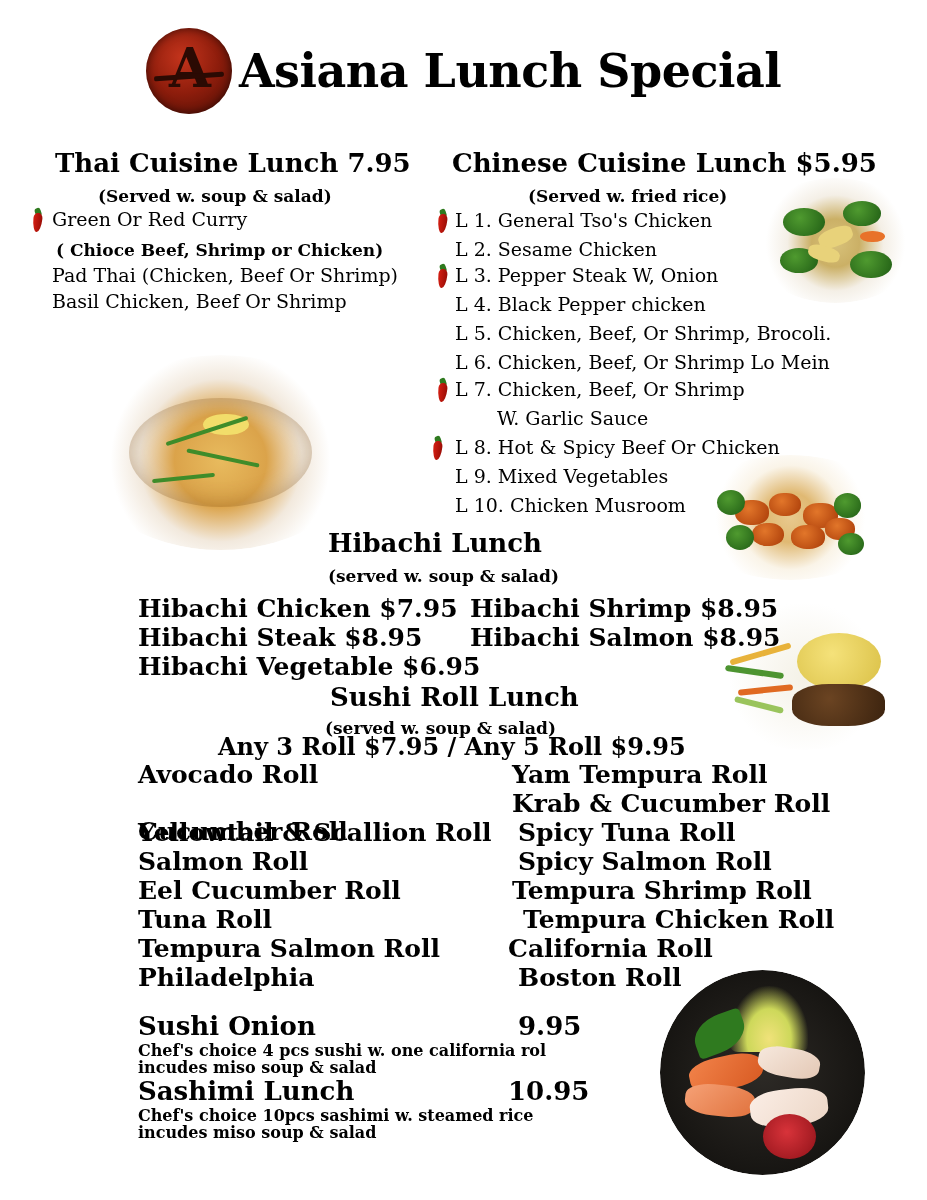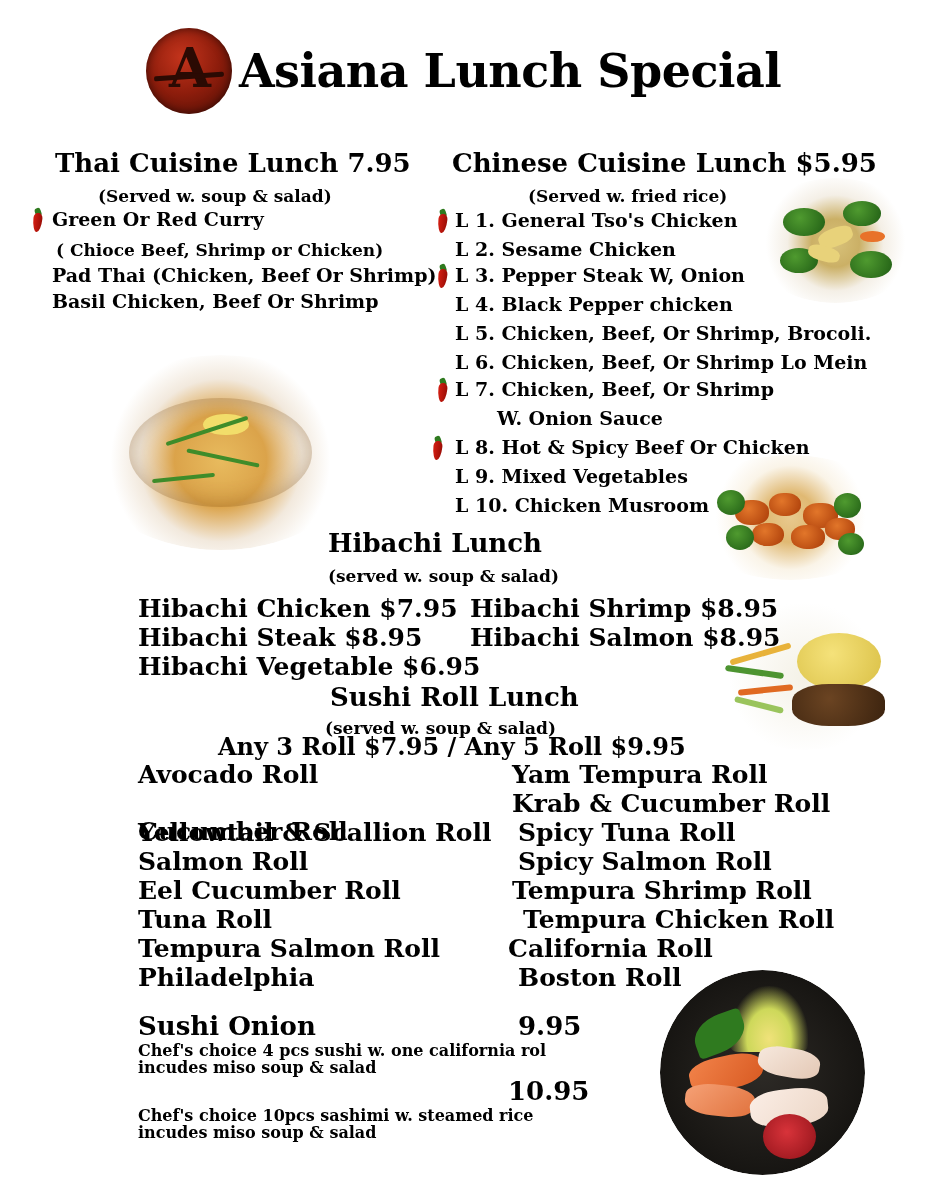--- a/index.html
+++ b/index.html
@@ -84,21 +84,21 @@
   }
   .sec-sub {
     font-size: 17px;
     font-weight: bold;
     white-space: nowrap;
   }
 
   
   .line {
     font-size: 19px;
-    font-weight: bold;
+    font-weight: normal;
     white-space: nowrap;
     line-height: 1.0;
   }
   .line-sm {
     font-size: 17px;
     font-weight: bold;
     white-space: nowrap;
   }
   .chili {
     position: absolute;
@@ -387,21 +387,21 @@
 
   <div class="abs line" style="left:455px; top:295px;">L 4. Black Pepper chicken</div>
   <div class="abs line" style="left:455px; top:324px;">L 5. Chicken, Beef,  Or Shrimp, Brocoli.</div>
   <div class="abs line" style="left:455px; top:353px;">L 6. Chicken, Beef, Or Shrimp Lo Mein</div>
 
   <div class="chili" style="left:437px; top:378px;">
     <span class="stem"></span>
       <span class="body"></span>
   </div>
   <div class="abs line" style="left:455px; top:380px;">L 7. Chicken, Beef, Or Shrimp</div>
-  <div class="abs line" style="left:497px; top:409px;">W. Onion Sauce</div>
+  <div class="abs line" style="left:497px; top:409px;">W. Garlic Sauce</div>
 
   <div class="chili" style="left:432px; top:436px;">
     <span class="stem"></span>
       <span class="body"></span>
   </div>
   <div class="abs line" style="left:455px; top:438px;">L 8. Hot &amp; Spicy Beef Or Chicken</div>
   <div class="abs line" style="left:455px; top:467px;">L 9. Mixed Vegetables</div>
   <div class="abs line" style="left:455px; top:496px;">L 10. Chicken Musroom</div>
 
   <div class="abs sec-title" style="left:328px; top:528px;">Hibachi Lunch</div>
@@ -439,17 +439,18 @@
   <div class="abs big-item" style="left:508px; top:934px;">California Roll</div>
 
   <div class="abs big-item" style="left:518px; top:963px;">Boston Roll</div>
   <div class="abs big-item" style="left:138px; top:963px;">Philadelphia</div>
 
   <div class="abs sec-title" style="left:138px; top:1011px;">Sushi Onion</div>
   <div class="abs sec-title" style="left:518px; top:1011px;">9.95</div>
   <div class="abs desc" style="left:138px; top:1043px;">Chef's choice 4 pcs sushi w. one california rol</div>
   <div class="abs desc" style="left:138px; top:1060px;">incudes miso soup &amp; salad</div>
 
+  <div class="abs sec-title" style="left:138px; top:1076px;">Sashimi Lunch</div>
   <div class="abs sec-title" style="left:508px; top:1076px;">10.95</div>
   <div class="abs desc" style="left:138px; top:1108px;">Chef's choice 10pcs sashimi w. steamed rice</div>
   <div class="abs desc" style="left:138px; top:1125px;">incudes miso soup &amp; salad</div>
 
 </div>
 
 </body></html>

